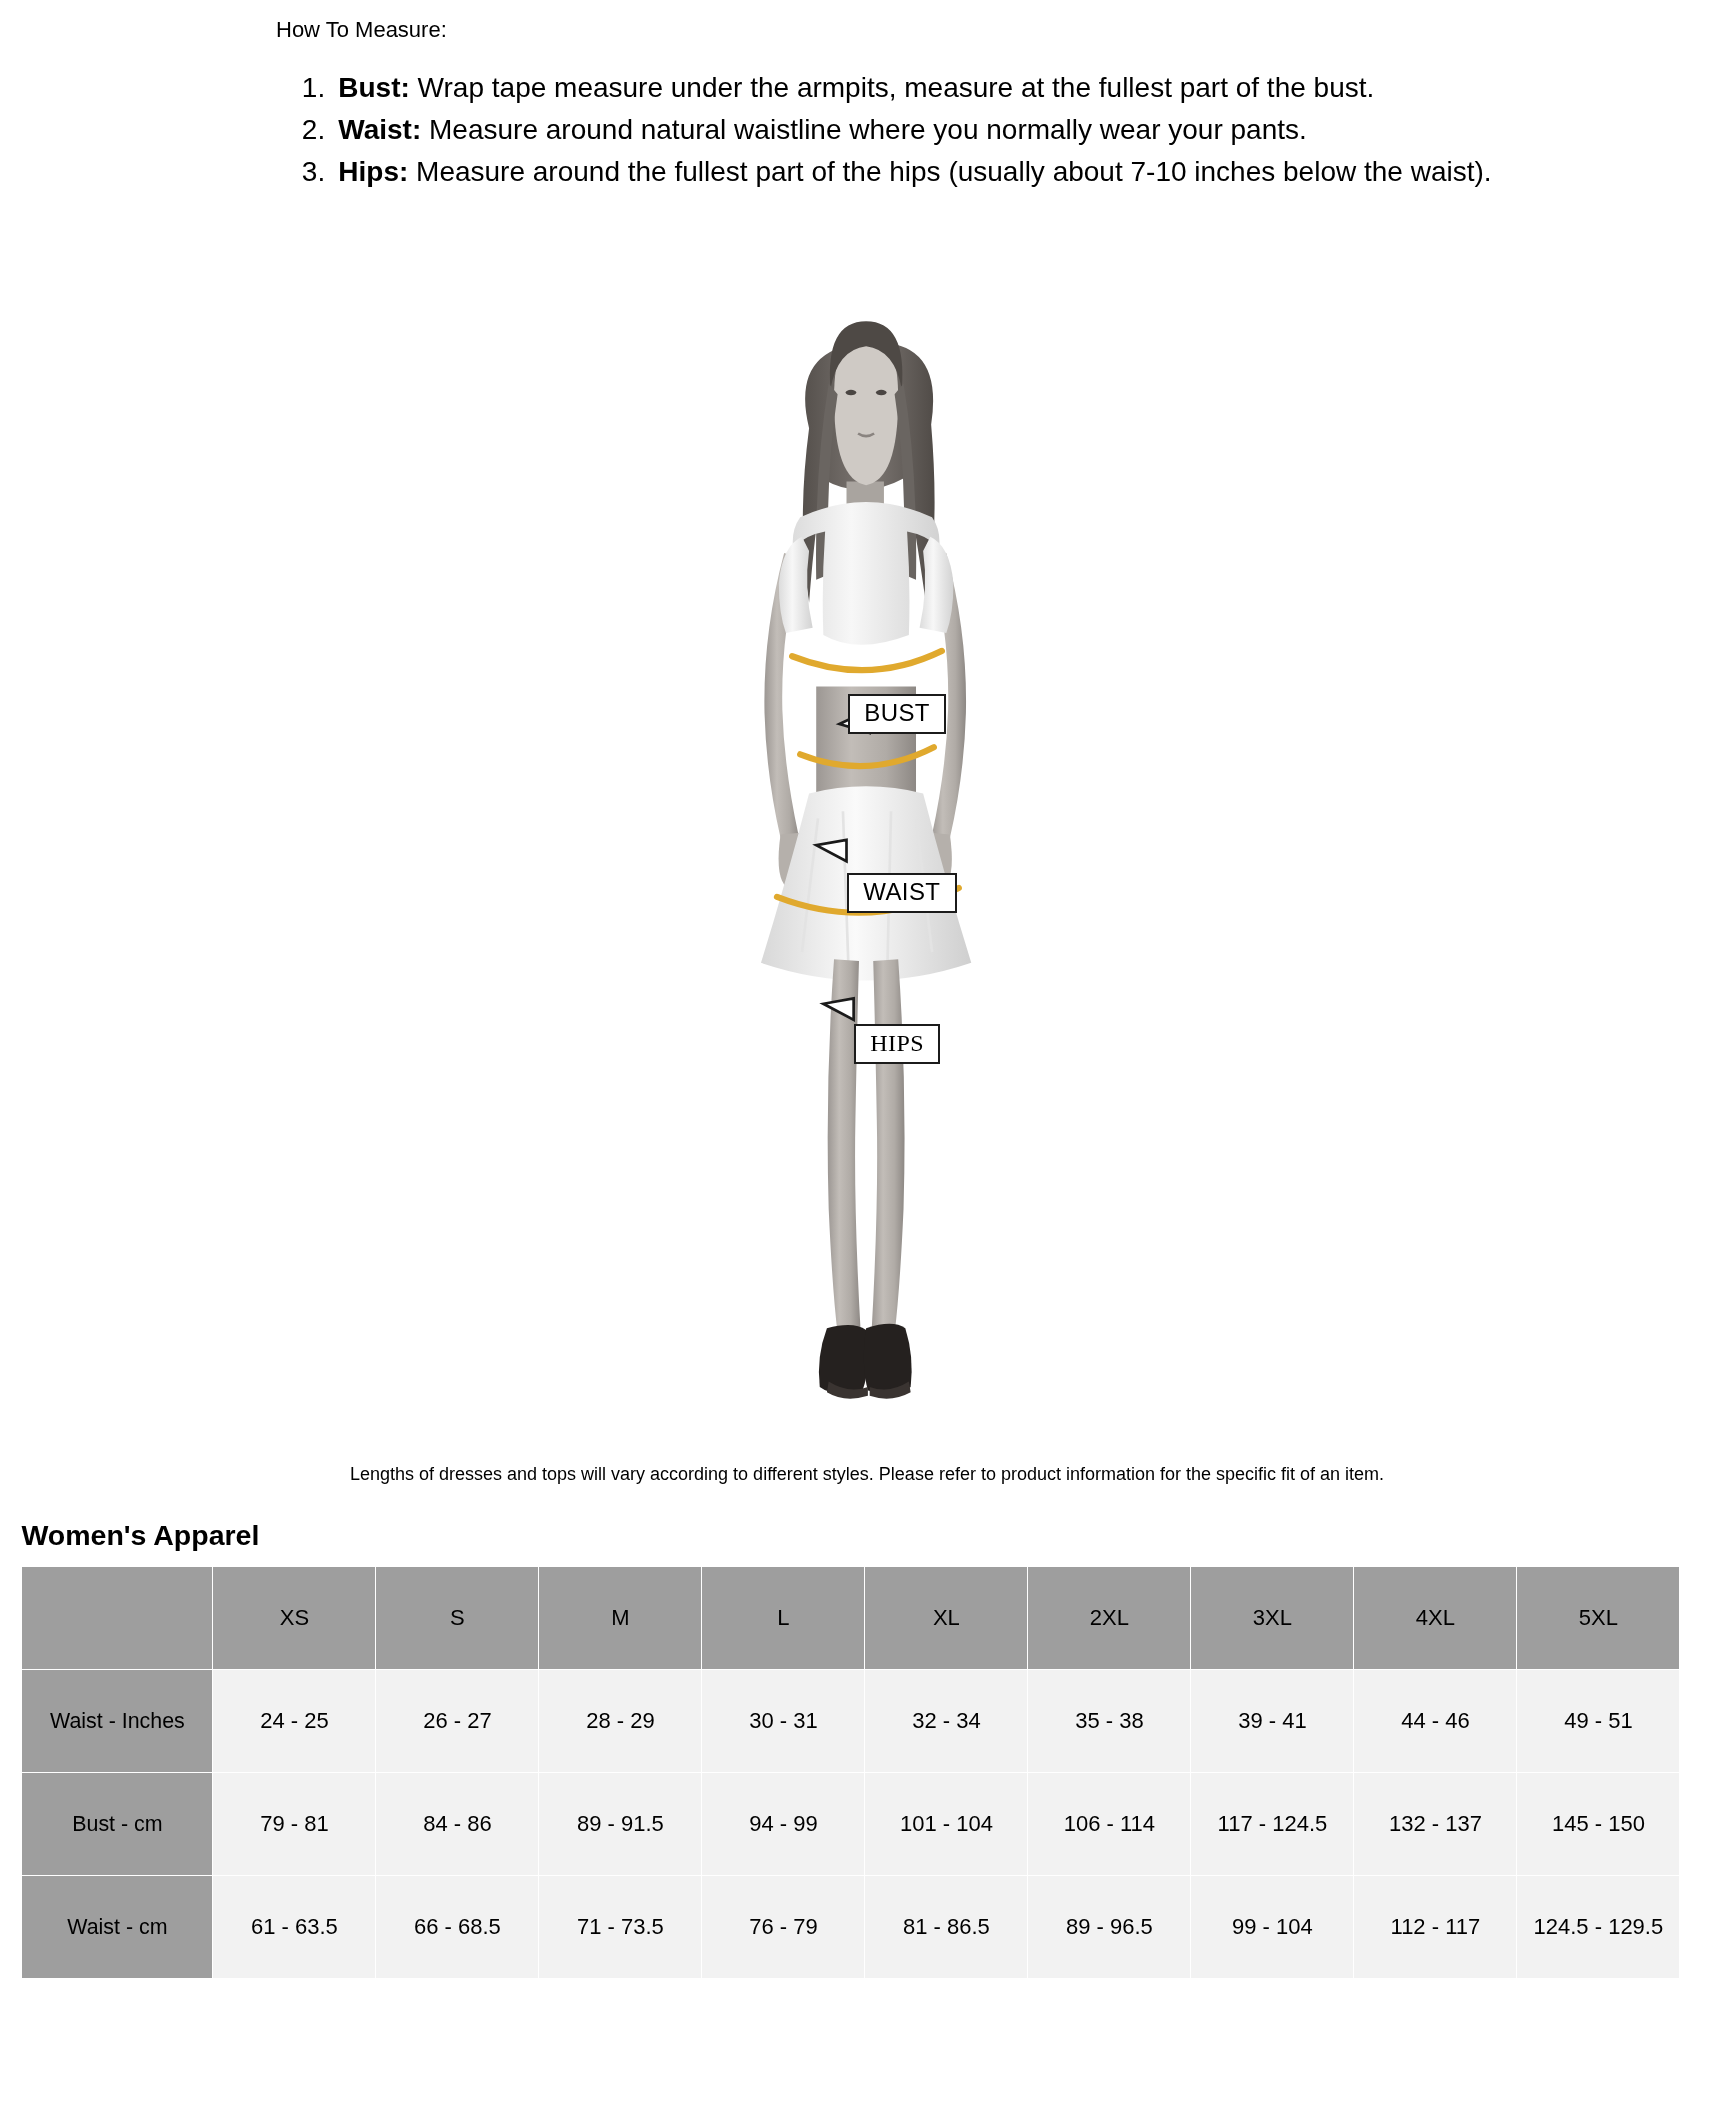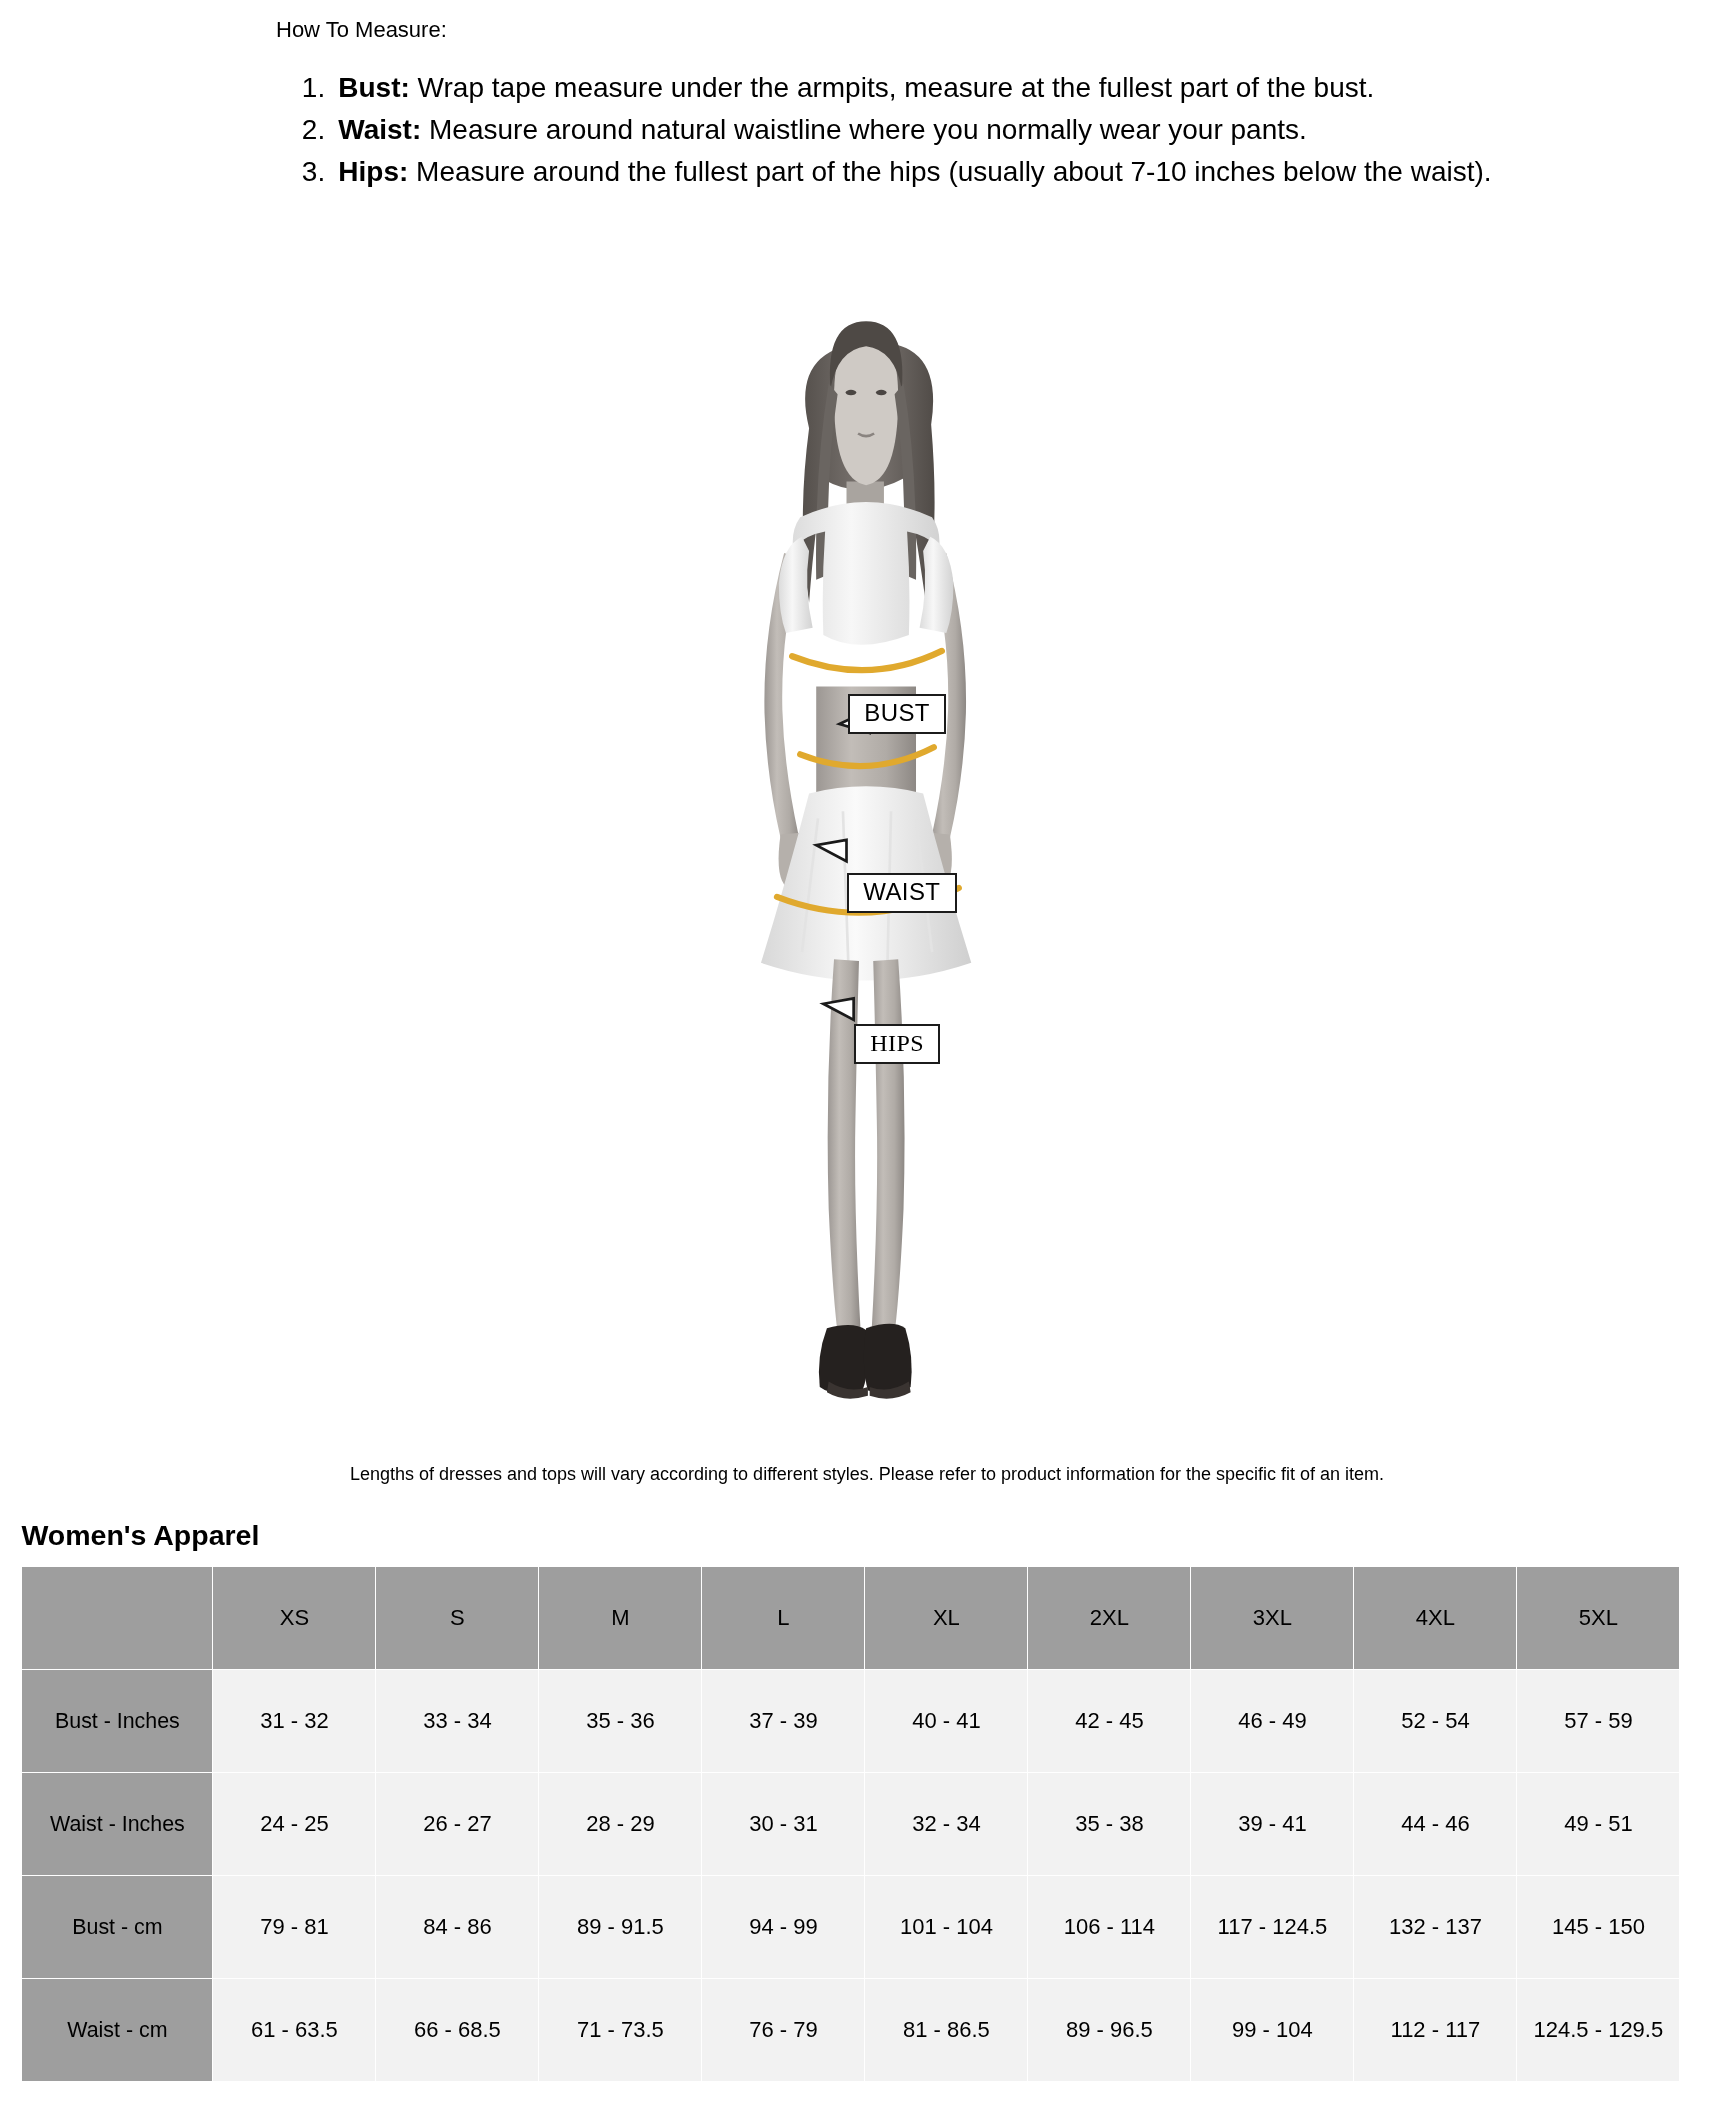--- a/index.html
+++ b/index.html
@@ -231,32 +231,20 @@
         <th>L</th>
         <th>XL</th>
         <th>2XL</th>
         <th>3XL</th>
         <th>4XL</th>
         <th>5XL</th>
       </tr>
     </thead>
     <tbody>
       <tr>
-        <th class="rowhead">Bust - Inches</th>
-        <td>31 - 32</td>
-        <td>33 - 34</td>
-        <td>35 - 36</td>
-        <td>37 - 39</td>
-        <td>40 - 41</td>
-        <td>42 - 45</td>
-        <td>46 - 49</td>
-        <td>52 - 54</td>
-        <td>57 - 59</td>
-      </tr>
-      <tr>
         <th class="rowhead">Waist - Inches</th>
         <td>24 - 25</td>
         <td>26 - 27</td>
         <td>28 - 29</td>
         <td>30 - 31</td>
         <td>32 - 34</td>
         <td>35 - 38</td>
         <td>39 - 41</td>
         <td>44 - 46</td>
         <td>49 - 51</td>

